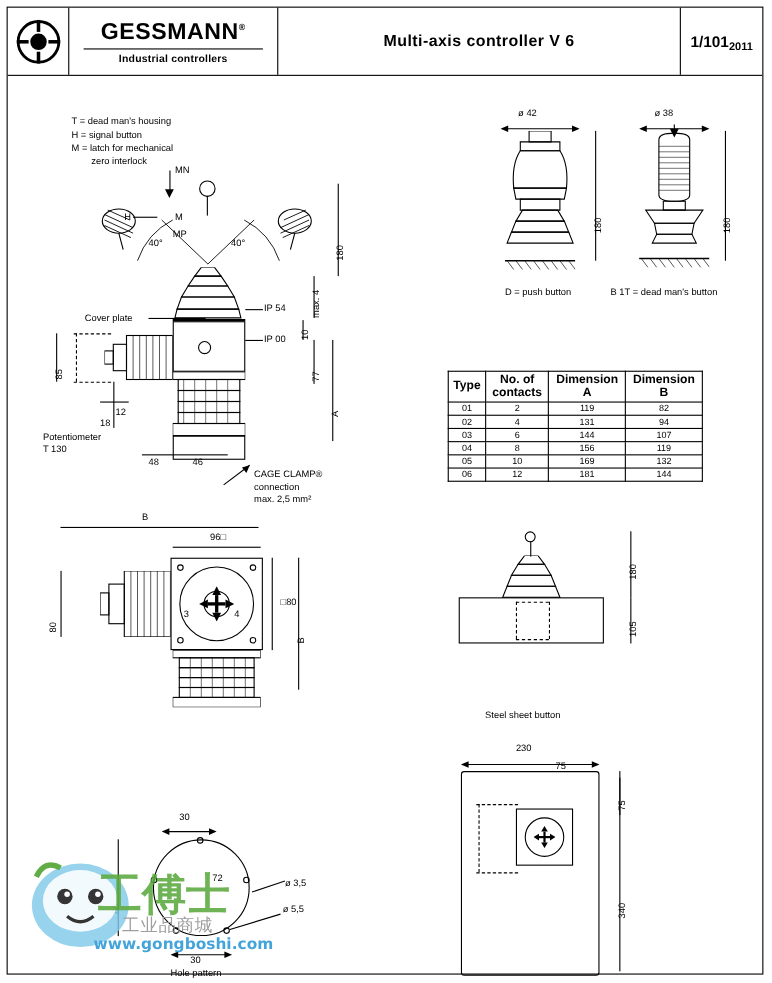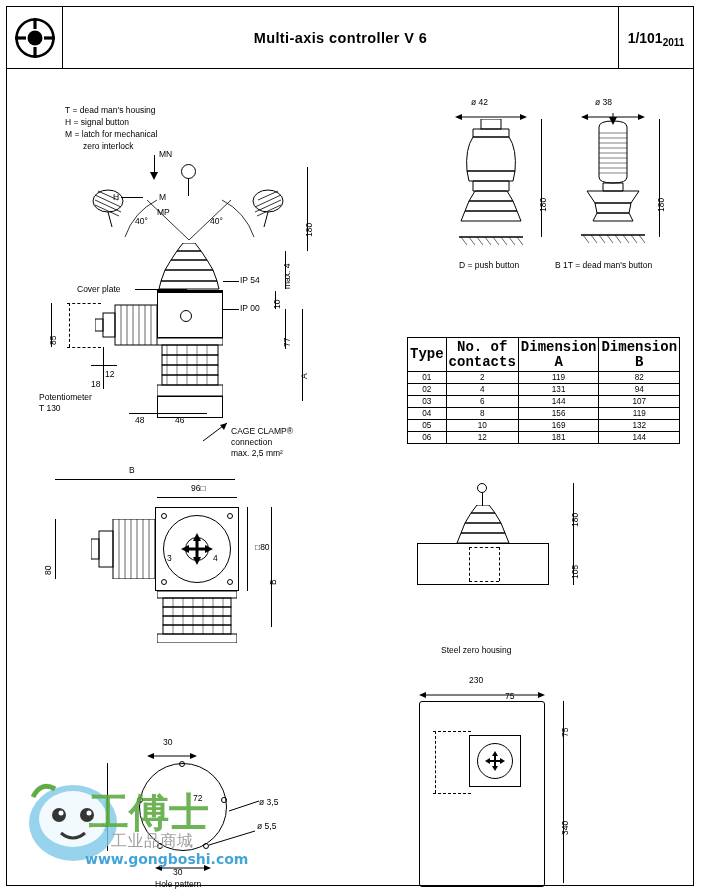--- a/index.html
+++ b/index.html
@@ -55,21 +55,21 @@
   .box{position:absolute;border:1px solid #000;box-sizing:border-box;}
   .boxh{position:absolute;border:1.4px solid #000;box-sizing:border-box;}
   .circ{position:absolute;border:1px solid #000;border-radius:50%;box-sizing:border-box;}
   .rot90{transform:rotate(-90deg);transform-origin:left top;}
   
   .dimtable{position:absolute;left:400px;top:330px;width:232px;border-collapse:collapse;}
   .dimtable td,.dimtable th{
     border:1px solid #000;font-size:8.2px;text-align:center;padding:1px 2px;
     font-weight:normal;
   }
-  .dimtable th{font-weight:bold;font-size:14px;line-height:1.05;padding:2px 2px;font-family:Liberation Mono, monospace;}
+  .dimtable th{font-weight:bold;font-size:11px;line-height:1.05;padding:2px 2px;}
   
   .wm{position:absolute;left:18px;top:772px;width:300px;height:110px;opacity:.95;}
   .wm-txt{position:absolute;font-family:"DejaVu Sans",sans-serif;}
 </style>
 </head>
 <body>
 
 <div class="page">
 
   <div class="header">
@@ -78,20 +78,25 @@
       <svg width="40" height="40" viewBox="0 0 40 40">
         <circle cx="20" cy="20" r="18.5" fill="none" stroke="#000" stroke-width="2.6"></circle>
         <circle cx="20" cy="20" r="7.5" fill="#000"></circle>
         <rect x="18.4" y="0" width="3.2" height="11" fill="#000"></rect>
         <rect x="18.4" y="29" width="3.2" height="11" fill="#000"></rect>
         <rect x="0" y="18.4" width="11" height="3.2" fill="#000"></rect>
         <rect x="29" y="18.4" width="11" height="3.2" fill="#000"></rect>
       </svg>
     </div>
 
+    <div class="hdr-brand">
+      <div class="brand-name"><span>GESSMANN</span><sup>®</sup></div>
+      <div class="brand-rule"></div>
+      <div class="brand-sub">Industrial controllers</div>
+    </div>
 
     <div class="hdr-title">Multi-axis controller  V 6</div>
 
     <div class="hdr-page">
       <div class="pg-num">1/101</div>
       <div class="pg-year">2011</div>
     </div>
   </div>
 
   <div>
@@ -384,21 +389,21 @@
     <div class="dash-v" style="left:462px;top:540px;height:34px;"></div>
     <div class="dash-v" style="left:492px;top:540px;height:34px;"></div>
     <div class="dash-h" style="left:462px;top:540px;width:30px;"></div>
     <div class="dash-h" style="left:462px;top:574px;width:30px;"></div>
 
     <div class="ln v" style="left:566px;top:476px;height:60px;"></div>
     <div class="t rot90" style="left:563px;top:520px;">180</div>
     <div class="ln v" style="left:566px;top:536px;height:42px;"></div>
     <div class="t rot90" style="left:563px;top:572px;">105</div>
 
-    <div class="t" style="left:434px;top:638px;">Steel zero housing</div>
+    <div class="t" style="left:434px;top:638px;">Steel sheet button</div>
   </div>
 
   <div>
     <div class="t" style="left:462px;top:668px;">230</div>
     <svg style="position:absolute;left:412px;top:682px;" width="126" height="12">
       <line x1="4" y1="6" x2="122" y2="6" stroke="#000"></line>
       <polygon points="0,6 7,3 7,9" fill="#000"></polygon>
         <polygon points="126,6 119,3 119,9" fill="#000"></polygon>
     </svg>
     <div class="t" style="left:498px;top:684px;">75</div>

